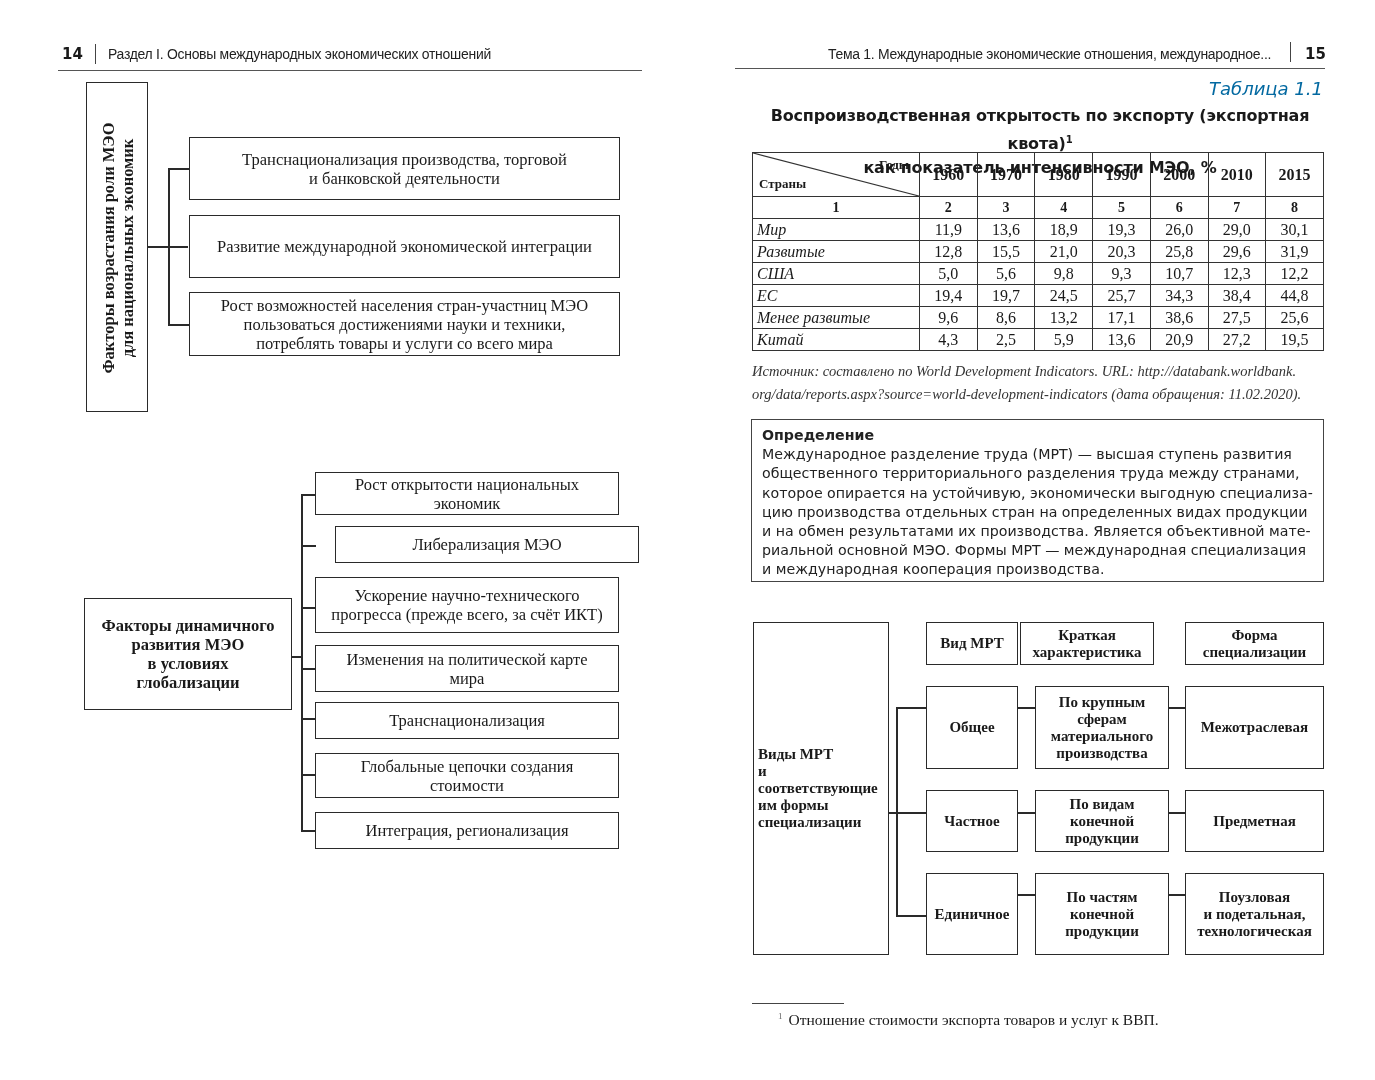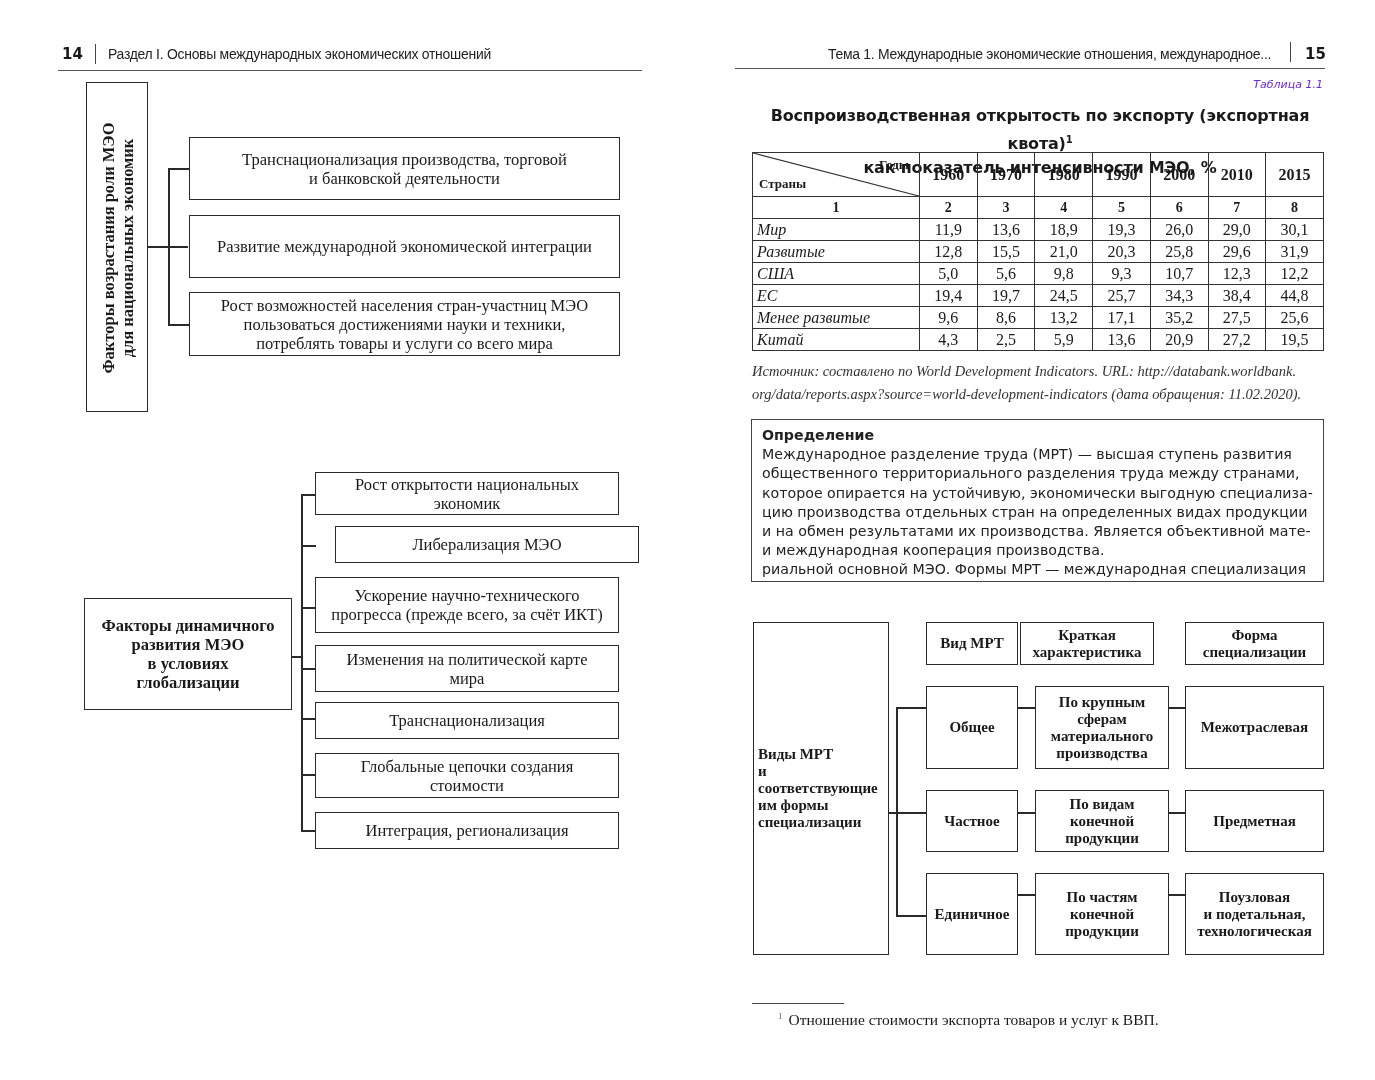--- a/index.html
+++ b/index.html
@@ -112,21 +112,21 @@
     </div>
   </div>
 </div>
 
 <div>
   <div class="abs hdr" style="left:828px;top:45px;transform-origin:left center;">Тема 1. Международные экономические отношения, международное...</div>
   <div class="abs" style="left:1290px;top:42px;width:1px;height:20px;background:#444;"></div>
   <div class="abs hdr-num" style="left:1305px;top:45px;">15</div>
   <div class="rule" style="left:735px;top:68px;width:590px;"></div>
 
-  <div class="abs sans" style="right:52px;top:78px;font-style:italic;font-size:11px;color:#6d28d9;">Таблица 1.1</div>
+  <div class="abs sans" style="right:52px;top:78px;font-style:italic;font-size:18px;color:#0369a1;">Таблица 1.1</div>
   <div class="abs sans" style="left:740px;top:104px;width:600px;text-align:center;font-weight:bold;font-size:16px;line-height:24px;letter-spacing:-0.2px;">
     <div><span>Воспроизводственная открытость по экспорту (экспортная квота)</span><sup style="font-size:10px;">1</sup></div>
     <div>как показатель интенсивности МЭО, %</div>
   </div>
 
   <table class="t" style="left:752px;top:152px;width:572px;">
     <tbody>
         <tr style="height:44px;">
       <td style="width:158px;position:relative;padding:4px;">
         <svg style="position:absolute;left:0;top:0;width:100%;height:100%;" preserveAspectRatio="none" viewBox="0 0 100 100">
@@ -194,21 +194,21 @@
           <td>34,3</td>
           <td>38,4</td>
           <td>44,8</td>
         </tr>
         <tr>
           <td class="country">Менее развитые</td>
           <td>9,6</td>
           <td>8,6</td>
           <td>13,2</td>
           <td>17,1</td>
-          <td>35,2</td>
+          <td>38,6</td>
           <td>27,5</td>
           <td>25,6</td>
         </tr>
         <tr>
           <td class="country">Китай</td>
           <td>4,3</td>
           <td>2,5</td>
           <td>5,9</td>
           <td>13,6</td>
           <td>20,9</td>
@@ -223,22 +223,22 @@
     <div>org/data/reports.aspx?source=world-development-indicators (дата обращения: 11.02.2020).</div>
   </div>
 
   <div class="def" style="left:751px;top:419px;width:573px;height:163px;">
     <div style="font-weight:bold;">Определение</div>
     <div>Международное разделение труда (МРТ) — высшая ступень развития</div>
     <div>общественного территориального разделения труда между странами,</div>
     <div>которое опирается на устойчивую, экономически выгодную специализа-</div>
     <div>цию производства отдельных стран на определенных видах продукции</div>
     <div>и на обмен результатами их производства. Является объективной мате-</div>
+    <div>риальной основной МЭО. Формы МРТ — международная специализация</div>
     <div>и международная кооперация производства.</div>
-    <div>риальной основной МЭО. Формы МРТ — международная специализация</div>
   </div>
 
   <div>
     <div class="mrt" style="left:753px;top:622px;width:136px;height:333px;justify-content:flex-start;text-align:left;padding-left:4px;line-height:17px;">
       <div>
           <div>Виды МРТ</div>
           <div>и соответствующие</div>
           <div>им формы</div>
           <div>специализации</div>
         </div>

